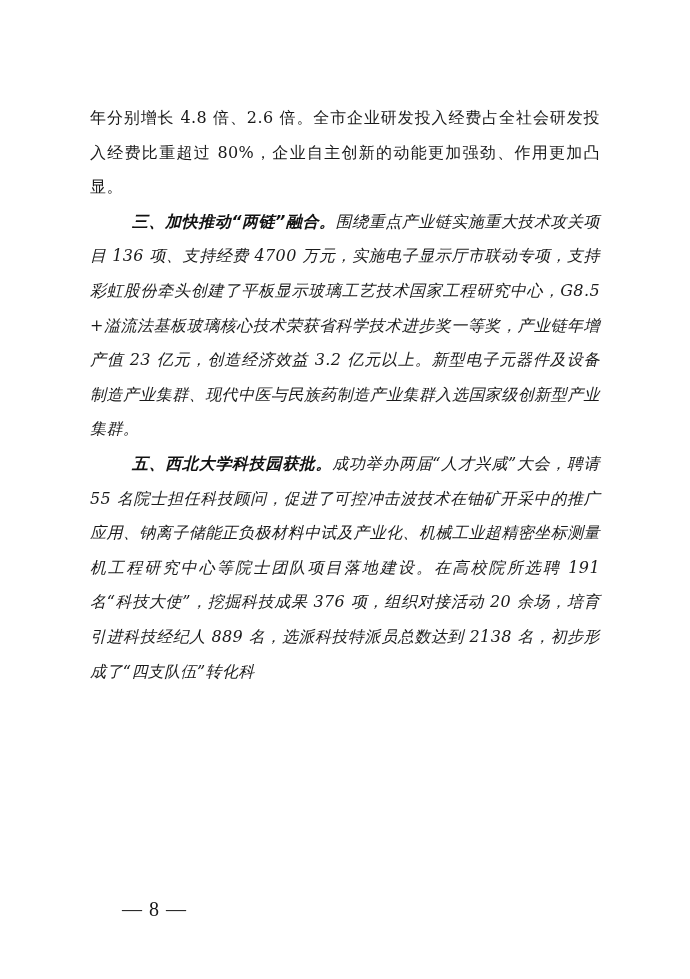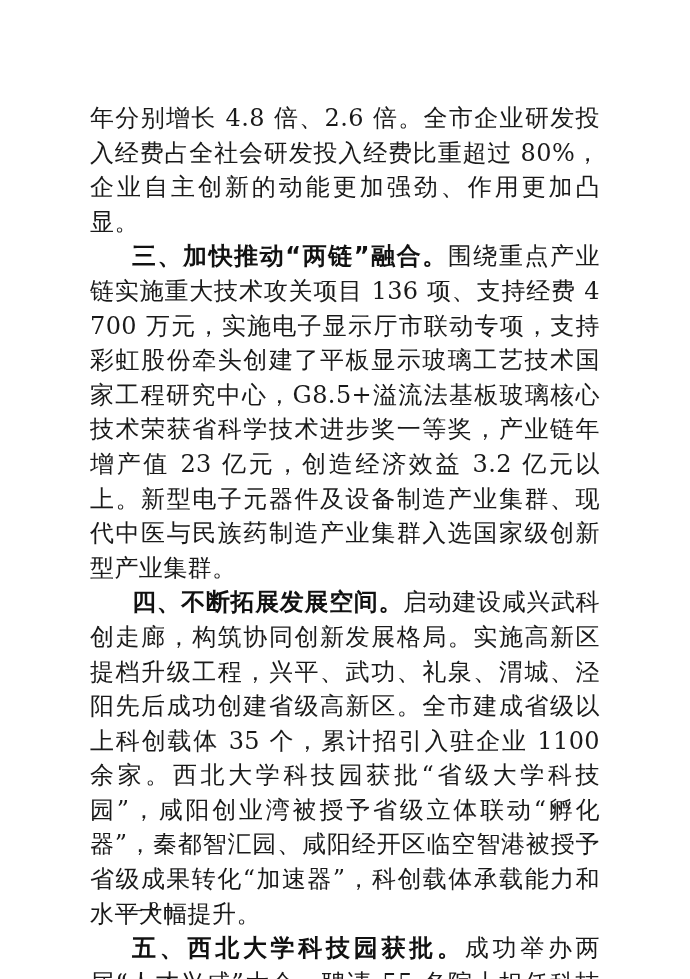--- a/index.html
+++ b/index.html
@@ -16,29 +16,30 @@
     color: #1a1a1a;
   }
   .page {
     position: absolute;
     left: 90px;
     top: 101px;
     width: 510px;
   }
   .para {
     margin: 0;
-    font-size: 24px;
+    font-size: 16px;
     line-height: 34.6px;
     text-align: justify;
     text-justify: inter-character;
     letter-spacing: 0.4px;
     word-break: break-all;
   }
   .para.indent {
     text-indent: 42px;
+    font-style: italic;
   }
   .heading {
     font-family: "DejaVu Sans", "Liberation Sans", sans-serif;
     font-weight: bold;
     color: #111111;
   }
   .page-number {
     position: absolute;
     left: 122px;
     top: 898px;
@@ -52,20 +53,17 @@
 <body>
 
 <div class="page">
   <p class="para">
     <span>年分别增长 4.8 倍、2.6 倍。全市企业研发投入经费占全社会研发投入经费比重超过 80%，企业自主创新的动能更加强劲、作用更加凸显。</span>
   </p>
   <p class="para indent">
     <span class="heading">三、加快推动“两链”融合。</span><span>围绕重点产业链实施重大技术攻关项目 136 项、支持经费 4700 万元，实施电子显示厅市联动专项，支持彩虹股份牵头创建了平板显示玻璃工艺技术国家工程研究中心，G8.5+溢流法基板玻璃核心技术荣获省科学技术进步奖一等奖，产业链年增产值 23 亿元，创造经济效益 3.2 亿元以上。新型电子元器件及设备制造产业集群、现代中医与民族药制造产业集群入选国家级创新型产业集群。</span>
   </p>
   <p class="para indent">
-    <span class="heading">四、不断拓展发展空间。</span><span>启动建设咸兴武科创走廊，构筑协同创新发展格局。实施高新区提档升级工程，兴平、武功、礼泉、渭城、泾阳先后成功创建省级高新区。全市建成省级以上科创载体 35 个，累计招引入驻企业 1100 余家。西北大学科技园获批“省级大学科技园”，咸阳创业湾被授予省级立体联动“孵化器”，秦都智汇园、咸阳经开区临空智港被授予省级成果转化“加速器”，科创载体承载能力和水平大幅提升。</span>
-  </p>
-  <p class="para indent">
     <span class="heading">五、西北大学科技园获批。</span><span>成功举办两届“人才兴咸”大会，聘请 55 名院士担任科技顾问，促进了可控冲击波技术在铀矿开采中的推广应用、钠离子储能正负极材料中试及产业化、机械工业超精密坐标测量机工程研究中心等院士团队项目落地建设。在高校院所选聘 191 名“科技大使”，挖掘科技成果 376 项，组织对接活动 20 余场，培育引进科技经纪人 889 名，选派科技特派员总数达到 2138 名，初步形成了“四支队伍”转化科</span>
   </p>
 </div>
 
 <div class="page-number">— 8 —</div>
 
 </body></html>

